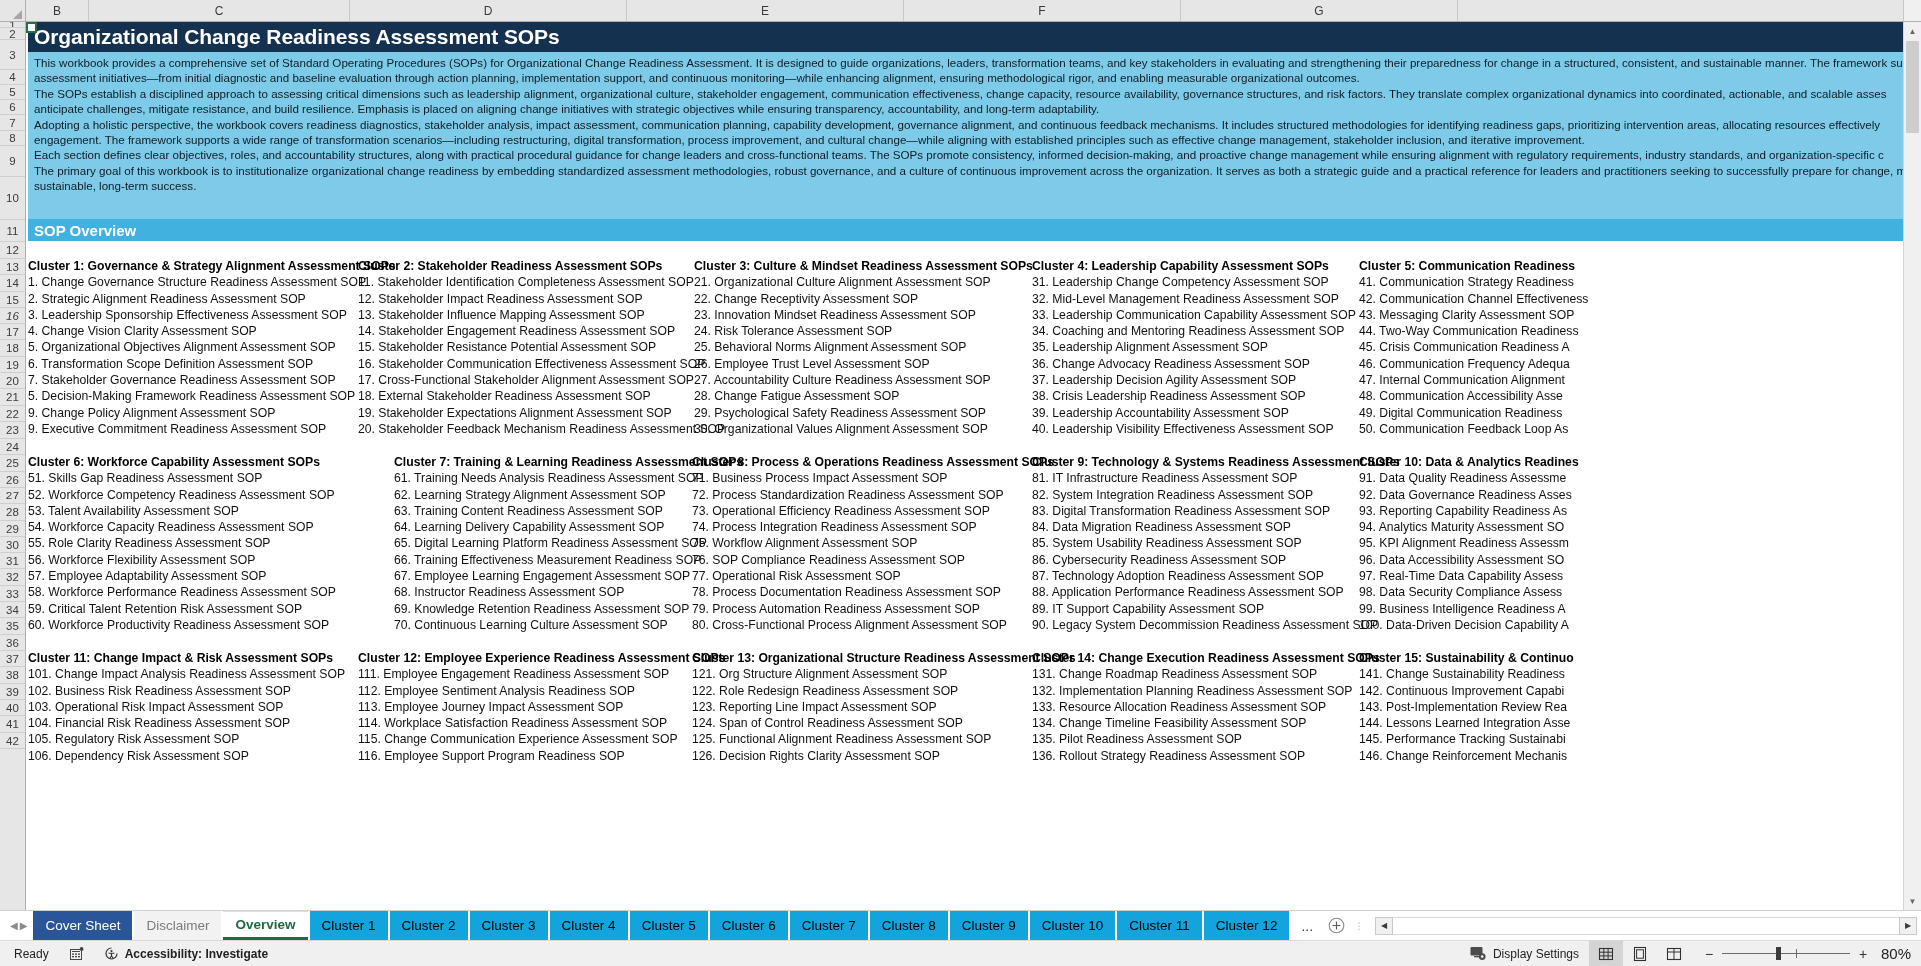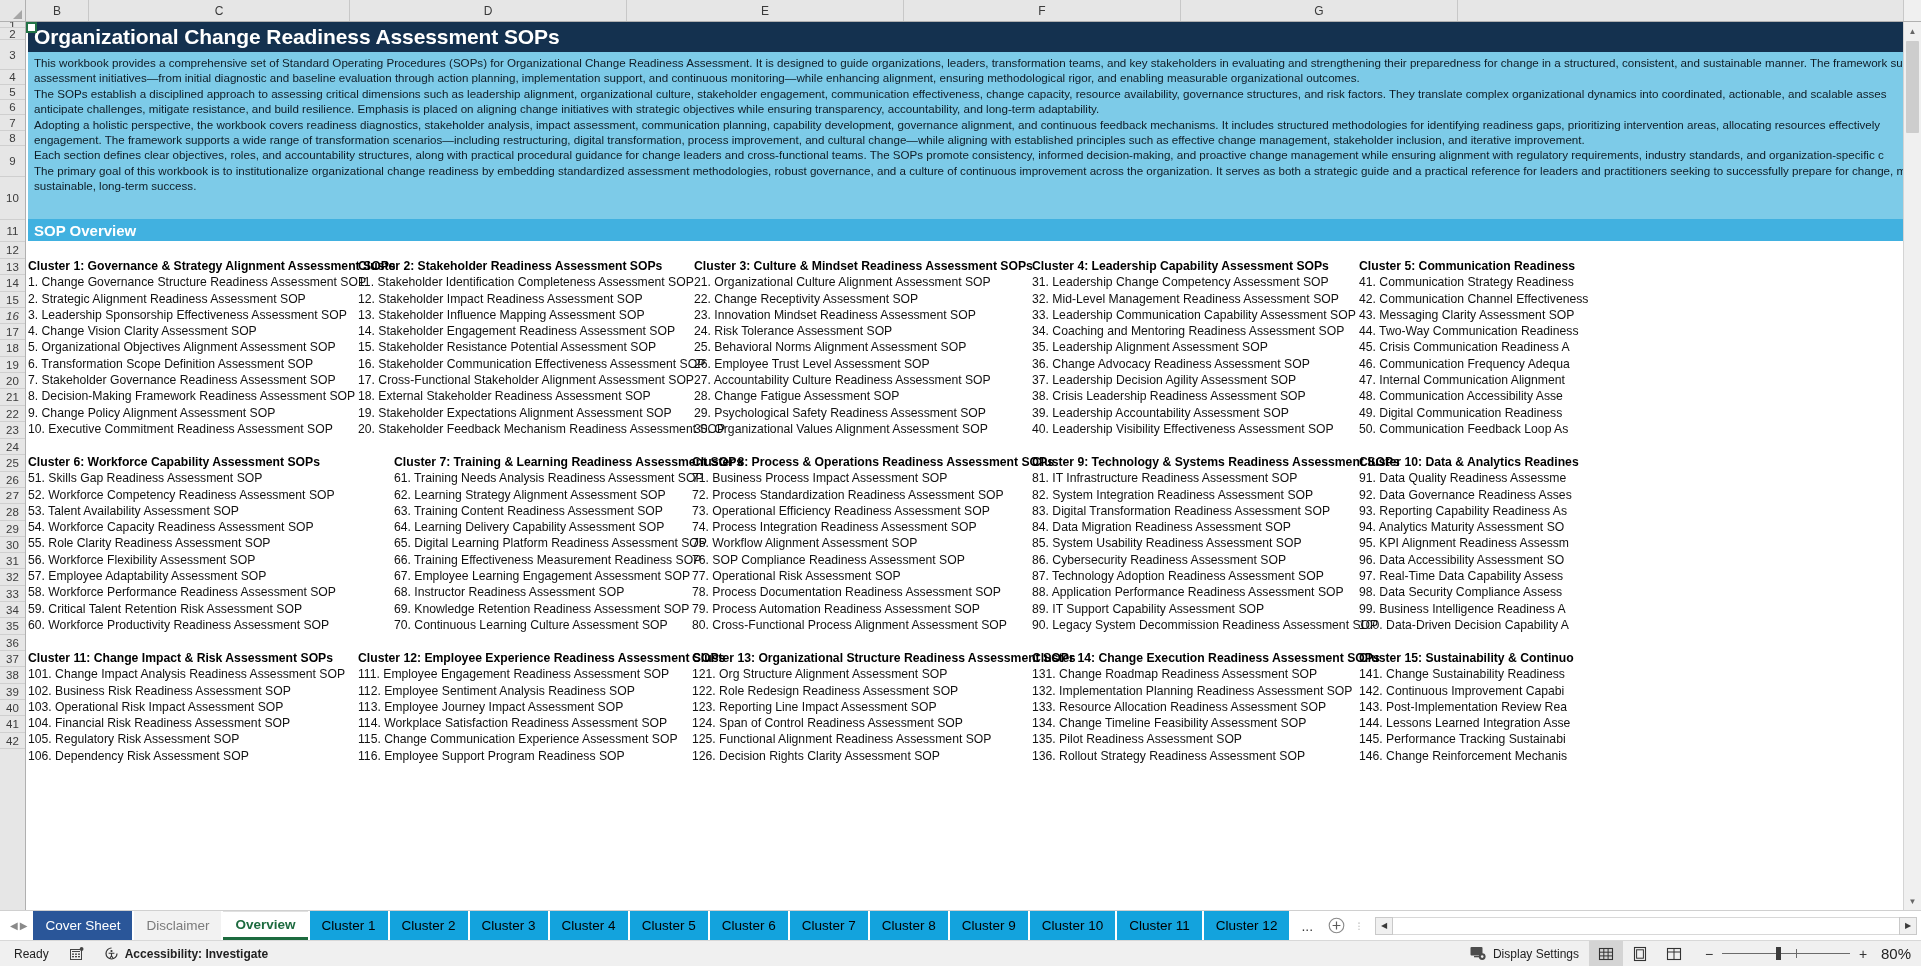--- a/index.html
+++ b/index.html
@@ -277,23 +277,23 @@
     <div class="clusters" id="clusters">
         <div class="cblock" style="left: 0px; top: 17px;">
           <div class="chead">Cluster 1: Governance &amp; Strategy Alignment Assessment SOPs</div>
           <div class="citem">1. Change Governance Structure Readiness Assessment SOP</div>
           <div class="citem">2. Strategic Alignment Readiness Assessment SOP</div>
           <div class="citem">3. Leadership Sponsorship Effectiveness Assessment SOP</div>
           <div class="citem">4. Change Vision Clarity Assessment SOP</div>
           <div class="citem">5. Organizational Objectives Alignment Assessment SOP</div>
           <div class="citem">6. Transformation Scope Definition Assessment SOP</div>
           <div class="citem">7. Stakeholder Governance Readiness Assessment SOP</div>
-          <div class="citem">8. Decision-Making Framework Readiness Assessment SOP</div>
+          <div class="citem">5. Decision-Making Framework Readiness Assessment SOP</div>
           <div class="citem">9. Change Policy Alignment Assessment SOP</div>
-          <div class="citem">10. Executive Commitment Readiness Assessment SOP</div>
+          <div class="citem">9. Executive Commitment Readiness Assessment SOP</div>
         </div>
         <div class="cblock" style="left: 330px; top: 17px;">
           <div class="chead">Cluster 2: Stakeholder Readiness Assessment SOPs</div>
           <div class="citem">11. Stakeholder Identification Completeness Assessment SOP</div>
           <div class="citem">12. Stakeholder Impact Readiness Assessment SOP</div>
           <div class="citem">13. Stakeholder Influence Mapping Assessment SOP</div>
           <div class="citem">14. Stakeholder Engagement Readiness Assessment SOP</div>
           <div class="citem">15. Stakeholder Resistance Potential Assessment SOP</div>
           <div class="citem">16. Stakeholder Communication Effectiveness Assessment SOP</div>
           <div class="citem">17. Cross-Functional Stakeholder Alignment Assessment SOP</div>

